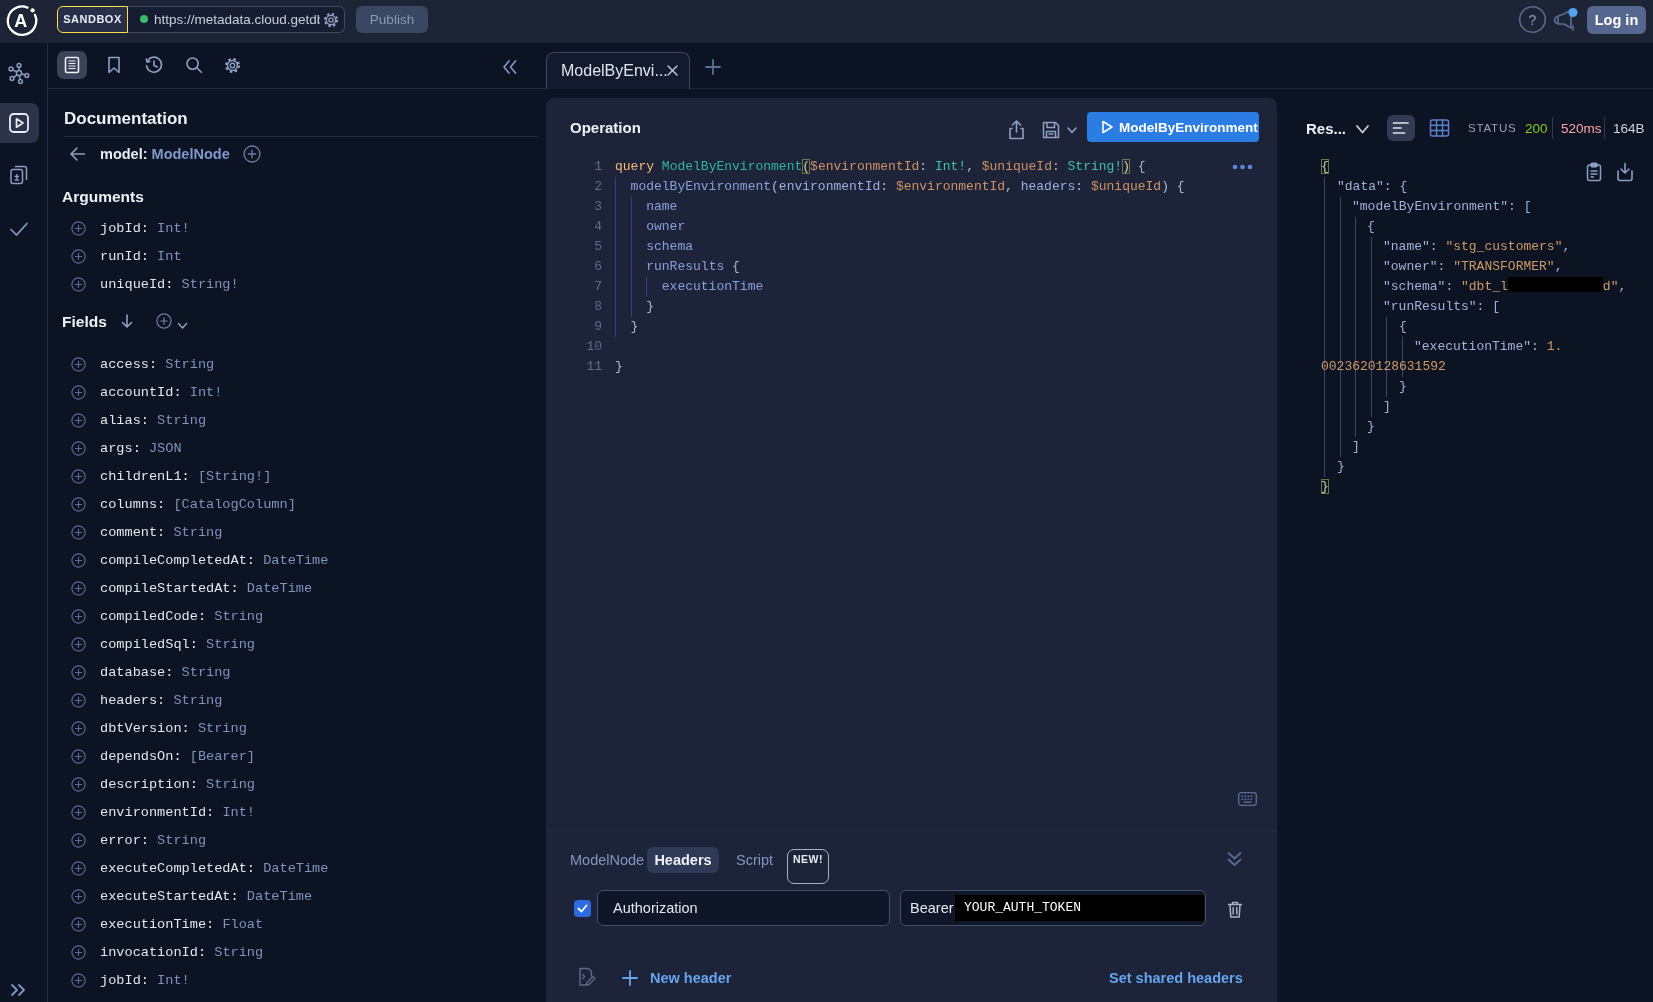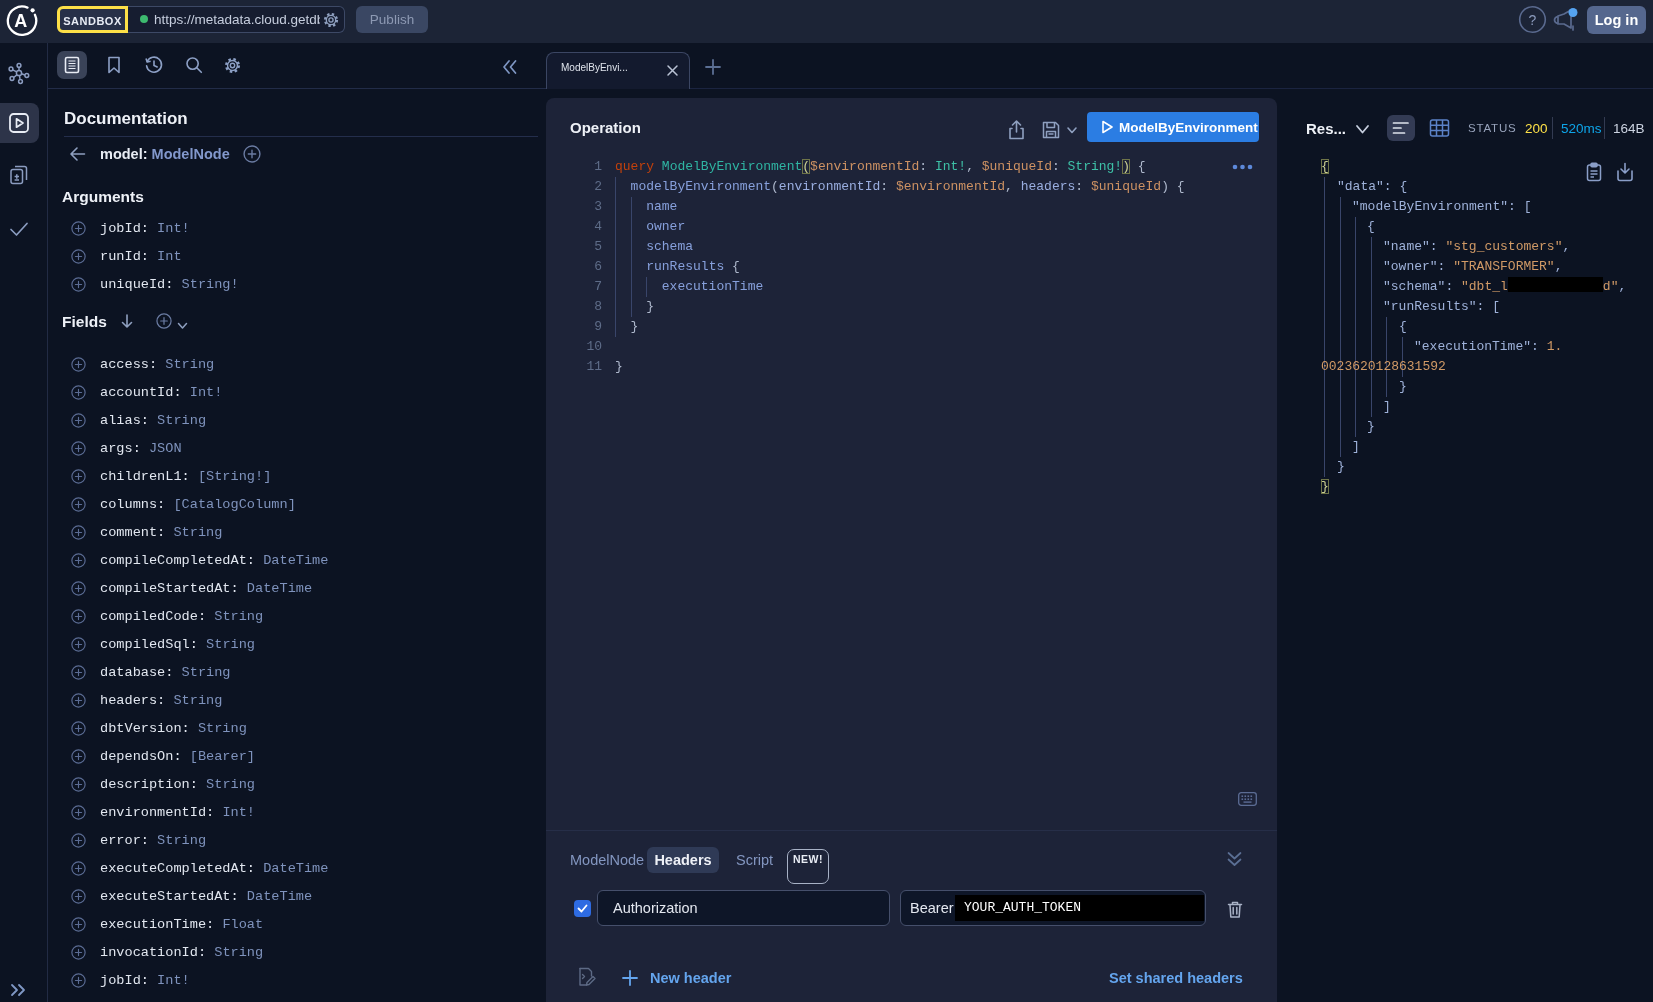--- a/index.html
+++ b/index.html
@@ -6,21 +6,21 @@
 body{background:#0c1322;font-family:"Liberation Sans",sans-serif;position:relative}
 .a{position:absolute}
 .mono{font-family:"Liberation Mono",monospace;font-size:13px;line-height:20px;white-space:pre}
 #topbar{left:0;top:0;width:1653px;height:43px;background:#1c2436}
 #rail{left:0;top:43px;width:48px;height:959px;background:#0c1322;border-right:1px solid #222b44}
 #sidebar{left:48px;top:43px;width:498px;height:959px;background:#0c1322}
 #midpanel{left:546px;top:98px;width:731px;height:904px;background:#1d2338;border-radius:8px 8px 0 0}
 .hdr{font-weight:bold;color:#eef1f7}
 .fieldname{color:#e2e7f0}
 .fieldtype{color:#7f93bd}
-.kw{color:#c2410c}
+.kw{color:#fdba74}
 .opname{color:#2fb5a3}
 .gqlvar{color:#ce9263}
 .gqltype{color:#3ec1a7}
 .punc{color:#aeb8cc}
 .fld{color:#87a0dc}
 .argn{color:#9aaee0}
 .jkey{color:#9fb2da}
 .jstr{color:#d19a66}
 .brkt{outline:1px solid #6e7448;outline-offset:-1px;color:#cdd193}
 .guide{width:1px;background:#39456a}
@@ -28,21 +28,21 @@
 .srow{font-size:13.6px}
 </style></head>
 <body>
 
 <div class="a" id="topbar"></div>
 <svg class="a" style="left:4px;top:3px" width="34" height="34" viewBox="0 0 34 34">
 <path d="M 23.5 4.6 A 14.2 14.2 0 1 0 30.9 11.7" fill="none" stroke="#ffffff" stroke-width="2.3" stroke-linecap="round"></path>
 <circle cx="28.6" cy="7.3" r="2.1" fill="#ffffff"></circle>
 <text x="16.7" y="24" text-anchor="middle" font-family="Liberation Sans" font-size="18" font-weight="bold" fill="#ffffff">A</text>
 </svg>
-<div class="a" style="left:57px;top:6px;width:71px;height:27px;background:#273048;border:3px solid #fde047;border-radius:6px 0 0 6px;color:#e8ecf5;font-size:11px;font-weight:bold;letter-spacing:0.5px;line-height:25px;text-align:center">SANDBOX</div>
+<div class="a" style="left:57px;top:6px;width:71px;height:27px;background:#273048;border:1px solid #fde047;border-radius:6px 0 0 6px;color:#e8ecf5;font-size:11px;font-weight:bold;letter-spacing:0.5px;line-height:25px;text-align:center">SANDBOX</div>
 <div class="a" style="left:128px;top:6px;width:217px;height:27px;background:#161d30;border:1px solid #3d4966;border-left:none;border-radius:0 6px 6px 0"></div>
 <div class="a" style="left:140px;top:15px;width:8px;height:8px;border-radius:50%;background:#3dba6f"></div>
 <div class="a" style="left:154px;top:6px;width:166px;height:27px;overflow:hidden;color:#c6cede;font-size:13.5px;line-height:27px;white-space:nowrap">https://metadata.cloud.getdbt.com</div>
 <svg class="a" style="left:322px;top:11px" width="18" height="18" viewBox="0 0 20 20">
 <circle cx="10" cy="10" r="6.6" fill="none" stroke="#8fa0c0" stroke-width="2.6" stroke-dasharray="2.6 2.6"></circle>
 <circle cx="10" cy="10" r="5.2" fill="none" stroke="#8fa0c0" stroke-width="1.5"></circle>
 <circle cx="10" cy="10" r="2.3" fill="none" stroke="#8fa0c0" stroke-width="1.5"></circle>
 </svg>
 <div class="a" style="left:356px;top:6px;width:72px;height:27px;background:#3a4763;border-radius:6px;color:#8d99b3;font-size:13.5px;line-height:27px;text-align:center">Publish</div>
 <svg class="a" style="left:1518px;top:5px" width="29" height="29" viewBox="0 0 29 29">
@@ -260,21 +260,21 @@
 <circle cx="8.5" cy="8.5" r="7.5" fill="none" stroke="#5b6c94" stroke-width="1.3"></circle>
 <path d="M 8.5 5 L 8.5 12 M 5 8.5 L 12 8.5" stroke="#5b6c94" stroke-width="1.3" stroke-linecap="round"></path>
 </svg>
 <div class="a mono srow" style="left:100px;top:943px"><span class="fieldname">invocationId:</span><span class="fieldtype"> String</span></div>
 <svg class="a" style="left:71px;top:973px" width="15" height="15" viewBox="0 0 17 17">
 <circle cx="8.5" cy="8.5" r="7.5" fill="none" stroke="#5b6c94" stroke-width="1.3"></circle>
 <path d="M 8.5 5 L 8.5 12 M 5 8.5 L 12 8.5" stroke="#5b6c94" stroke-width="1.3" stroke-linecap="round"></path>
 </svg>
 <div class="a mono srow" style="left:100px;top:971px"><span class="fieldname">jobId:</span><span class="fieldtype"> Int!</span></div>
 <div class="a" style="left:546px;top:52px;width:144px;height:37px;background:#131a2e;border:1px solid #3b4663;border-bottom:none;border-radius:8px 8px 0 0"></div>
-<div class="a" style="left:561px;top:62px;font-size:10px;color:#dfe4ec">ModelByEnvi...</div>
+<div class="a" style="left:561px;top:62px;font-size:16px;color:#dfe4ec">ModelByEnvi...</div>
 <svg class="a" style="left:665px;top:63px" width="15" height="15" viewBox="0 0 15 15">
 <path d="M 3 3 L 12 12 M 12 3 L 3 12" stroke="#b9c2d4" stroke-width="1.5" stroke-linecap="round"></path>
 </svg>
 <svg class="a" style="left:704px;top:58px" width="18" height="18" viewBox="0 0 18 18">
 <path d="M 9 2 L 9 16 M 2 9 L 16 9" stroke="#5b6f94" stroke-width="1.8" stroke-linecap="round"></path>
 </svg>
 <div class="a" id="midpanel"></div>
 <div class="a hdr" style="left:570px;top:119px;font-size:15px">Operation</div>
 <svg class="a" style="left:1006px;top:119px" width="21" height="22" viewBox="0 0 21 22">
 <g fill="none" stroke="#8fa0c0" stroke-width="1.6" stroke-linecap="round" stroke-linejoin="round">
@@ -390,23 +390,23 @@
       <path d="M 1.5 12 L 12.5 12"></path>
 </g>
   </svg>
 <svg class="a" style="left:1428px;top:117px" width="23" height="22" viewBox="0 0 23 22">
 <g fill="none" stroke="#5b82c8" stroke-width="1.5">
 <rect x="2.5" y="3" width="18" height="16" rx="2"></rect>
 <path d="M 2.5 8.3 L 20.5 8.3 M 2.5 13.6 L 20.5 13.6 M 8.5 3 L 8.5 19 M 14.5 3 L 14.5 19"></path>
 </g>
   </svg>
 <div class="a" style="left:1468px;top:122px;font-size:11.5px;letter-spacing:0.8px;color:#98a3bb">STATUS</div>
-<div class="a" style="left:1525px;top:121px;font-size:13.5px;color:#fde047">200</div>
+<div class="a" style="left:1525px;top:121px;font-size:13.5px;color:#84cc16">200</div>
 <div class="a" style="left:1552px;top:117px;width:1px;height:22px;background:#333b52"></div>
-<div class="a" style="left:1561px;top:121px;font-size:13.5px;color:#0ea5e9">520ms</div>
+<div class="a" style="left:1561px;top:121px;font-size:13.5px;color:#fca5a5">520ms</div>
 <div class="a" style="left:1604px;top:117px;width:1px;height:22px;background:#333b52"></div>
 <div class="a" style="left:1613px;top:121px;font-size:13.5px;color:#ccd3e1">164B</div>
 <div class="a guide" style="left:1324px;top:177px;height:300px"></div>
 <div class="a guide" style="left:1340px;top:197px;height:260px"></div>
 <div class="a guide" style="left:1355px;top:217px;height:220px"></div>
 <div class="a guide" style="left:1371px;top:237px;height:180px"></div>
 <div class="a guide" style="left:1386px;top:317px;height:80px"></div>
 <div class="a guide" style="left:1402px;top:337px;height:40px"></div>
 <div class="a mono" style="left:1321px;top:157px"><span class="jkey brkt">{</span></div>
 <div class="a mono" style="left:1337px;top:177px"><span class="jkey">"data": {</span></div>

